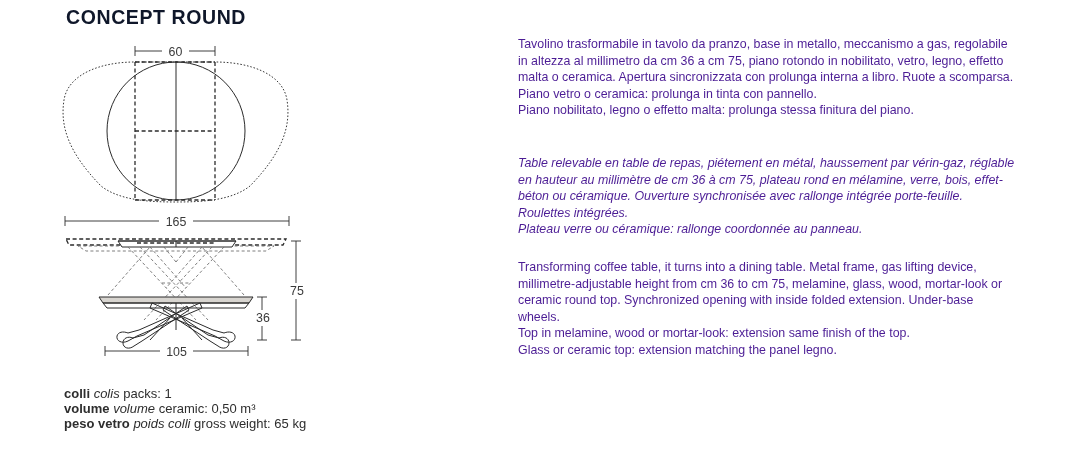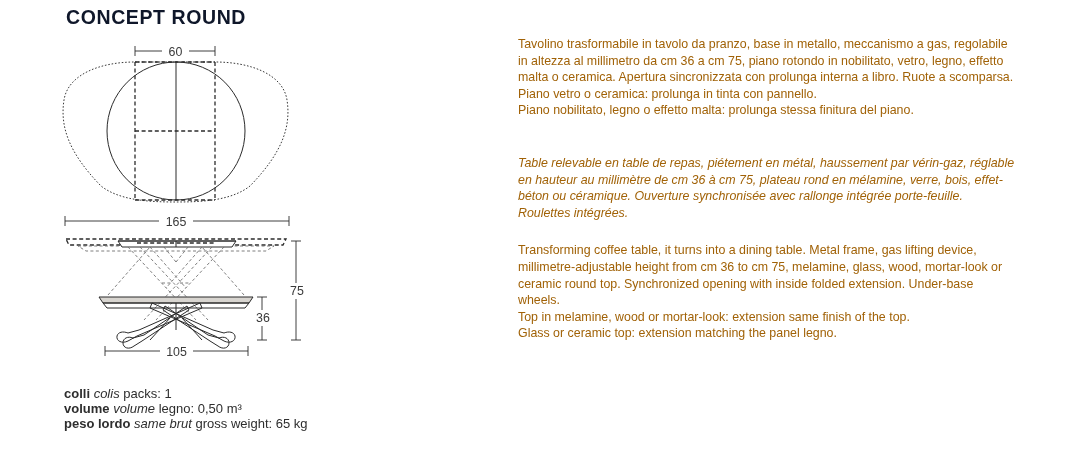--- a/index.html
+++ b/index.html
@@ -54,21 +54,21 @@
   
   .descriptions {
     position: absolute;
     left: 518px;
     top: 36px;
     width: 500px;
   }
   .desc-para {
     font-size: 12.4px;
     line-height: 16.6px;
-    color: #a16207;
+    color: #4c1d95;
     margin: 0 0 21px 0;
   }
   .desc-para.fr { font-style: italic; margin-top: 36px; }
   .desc-para p { margin: 0; }
   .desc-para.last { margin-bottom: 0; }
 </style>
 </head>
 <body>
 
 <div class="page-title">CONCEPT ROUND</div>
@@ -213,42 +213,43 @@
   <div class="spec-block">
     <div class="spec-line">
       <span class="spec-it">colli</span>
       <span class="spec-fr">colis</span>
       <span class="spec-en">packs:</span>
       <span class="spec-en">1</span>
     </div>
     <div class="spec-line">
       <span class="spec-it">volume</span>
       <span class="spec-fr">volume</span>
-      <span class="spec-en">legno:</span>
+      <span class="spec-en">ceramic:</span>
       <span class="spec-en">0,50 m³</span>
     </div>
     <div class="spec-line">
-      <span class="spec-it">peso lordo</span>
-      <span class="spec-fr">same brut</span>
+      <span class="spec-it">peso vetro</span>
+      <span class="spec-fr">poids colli</span>
       <span class="spec-en">gross weight:</span>
       <span class="spec-en">65 kg</span>
     </div>
   </div>
 </div>
 
 <div class="descriptions">
 
   <div class="desc-para it">
     <p>Tavolino trasformabile in tavolo da pranzo, base in metallo, meccanismo a gas, regolabile in altezza al millimetro da cm 36 a cm 75, piano rotondo in nobilitato, vetro, legno, effetto malta o ceramica. Apertura sincronizzata con prolunga interna a libro. Ruote a scomparsa.</p>
     <p>Piano vetro o ceramica: prolunga in tinta con pannello.</p>
     <p>Piano nobilitato, legno o effetto malta: prolunga stessa finitura del piano.</p>
   </div>
 
   <div class="desc-para fr">
     <p>Table relevable en table de repas, piétement en métal, haussement par vérin-gaz, réglable en hauteur au millimètre de cm 36 à cm 75, plateau rond en mélamine, verre, bois, effet-béton ou céramique. Ouverture synchronisée avec rallonge intégrée porte-feuille. Roulettes intégrées.</p>
+    <p>Plateau verre ou céramique: rallonge coordonnée au panneau.</p>
   </div>
 
   <div class="desc-para en last">
     <p>Transforming coffee table, it turns into a dining table. Metal frame, gas lifting device, millimetre-adjustable height from cm 36 to cm 75, melamine, glass, wood, mortar-look or ceramic round top. Synchronized opening with inside folded extension. Under-base wheels.</p>
     <p>Top in melamine, wood or mortar-look: extension same finish of the top.</p>
     <p>Glass or ceramic top: extension matching the panel legno.</p>
   </div>
 </div>
 
 </body></html>

